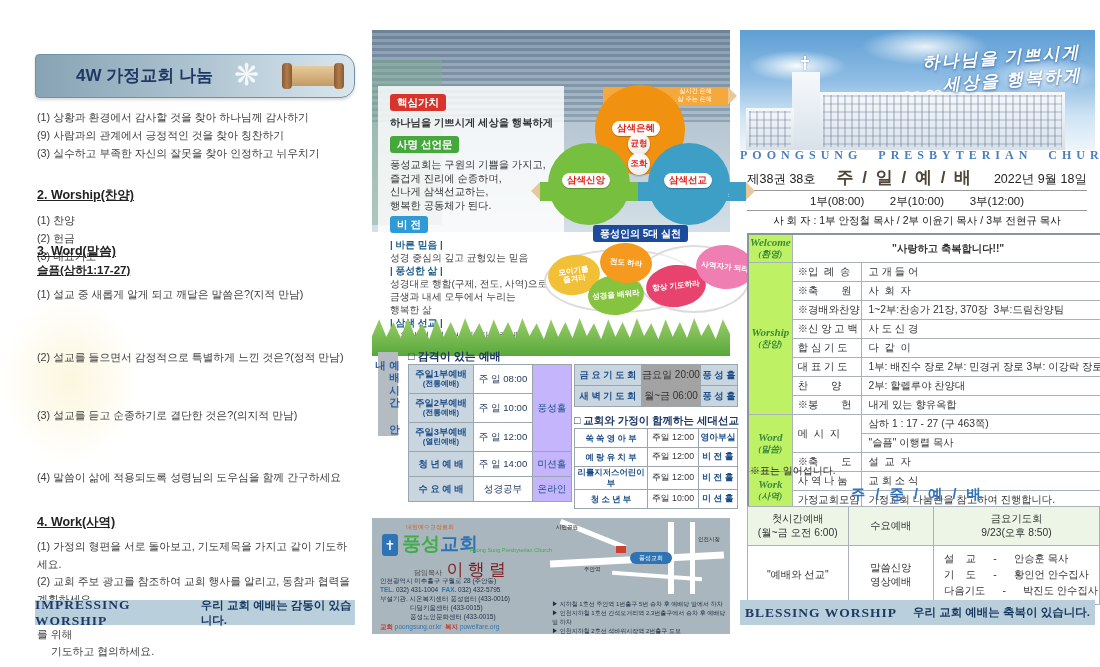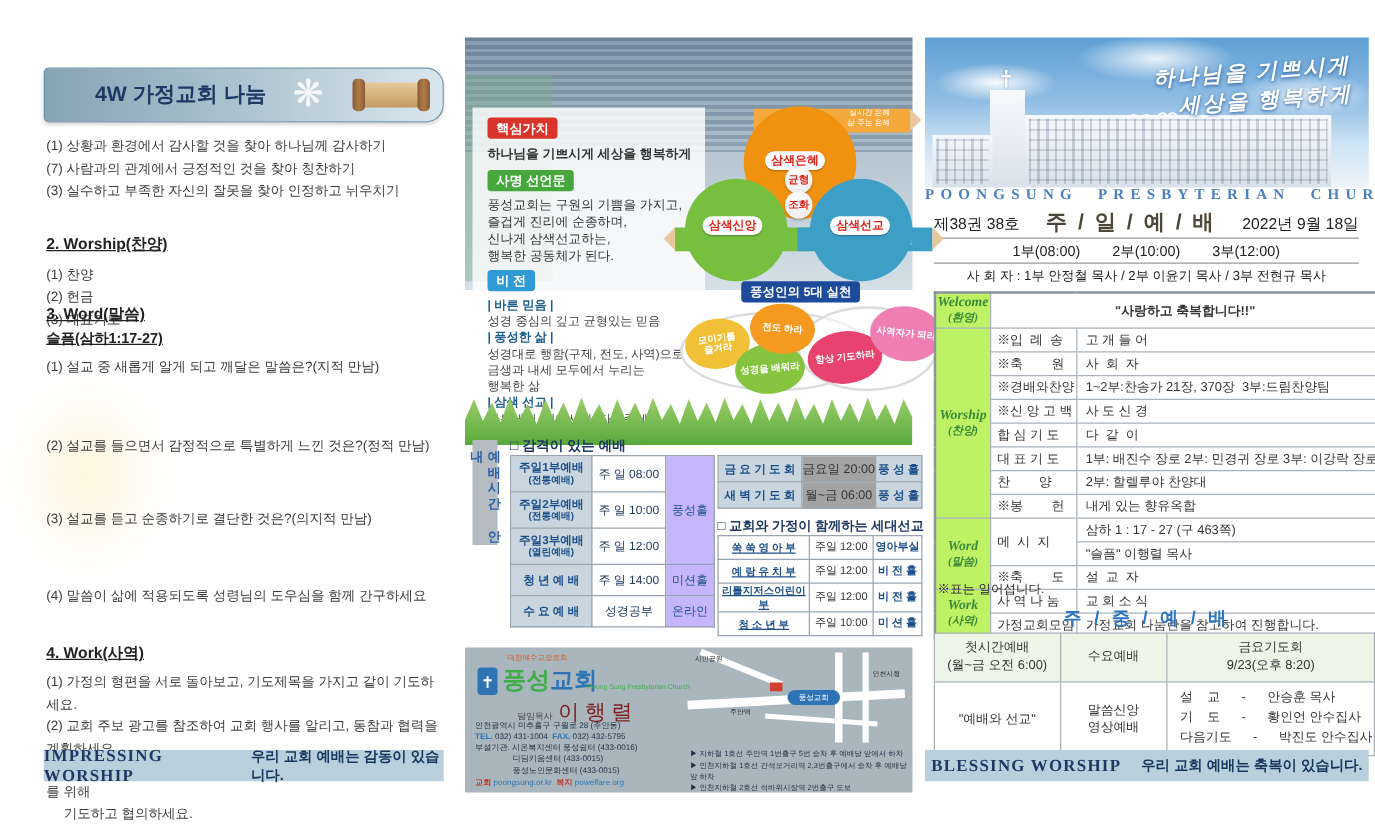--- a/index.html
+++ b/index.html
@@ -61,21 +61,21 @@
           writing-mode:vertical-rl;text-orientation:upright;letter-spacing:2px;display:flex;align-items:center;justify-content:center;}
   .mtitle{position:absolute;font-size:11px;font-weight:bold;color:#1f3864;}
   .mtab{border-collapse:collapse;position:absolute;table-layout:fixed;}
   .mtab td{border:1px solid #9aa5ae;padding:0;text-align:center;vertical-align:middle;}
   .nm{background:#c9d6df;color:#1d4e89;font-weight:bold;font-size:9.3px;line-height:10px;margin-top:12px;}
   .nm .sub{font-size:7.8px;display:block;}
   .tm{font-size:9.6px;color:#223a5e;background:#fff;}
   .pl{background:#c4b5fd;color:#1d4e89;font-weight:normal;font-size:9.6px;}
   .t2n{background:#c9d6df;color:#1d4e89;font-weight:bold;font-size:9.3px;}
   .t2t{background:#a3a3a3;color:#333;font-size:10px;}
-  .t3n{background:#fff;color:#1d4e89;font-weight:bold;font-size:8.4px;text-decoration:underline;}
+  .t3n{background:#fff;color:#1d4e89;font-weight:bold;font-size:8.4px;}
   .t3t{background:#fff;color:#333;font-size:8.8px;}
   .t3p{background:#fff;color:#1d4e89;font-weight:bold;font-size:8.8px;}
 
   .infobox{left:372px;top:518px;width:358px;height:116px;background:#aab6bd;}
   .ibx{position:absolute;font-size:6.5px;color:#1d2d44;line-height:9px;}
   .logo-cross{position:absolute;left:10px;top:16px;width:16px;height:22px;background:#2e74b5;border-radius:3px;
               color:#fff;font-size:13px;display:flex;align-items:center;justify-content:center;}
   .map-road{position:absolute;background:#fff;}
   .map-oval{position:absolute;background:#2e74b5;color:#fff;font-size:6px;border-radius:7px;
             display:flex;align-items:center;justify-content:center;}
@@ -133,21 +133,21 @@
     <span class="dandelion">❋</span>
     <span class="scroll">
       <span class="mid"></span>
         <span class="rollL"></span>
         <span class="rollR"></span>
     </span>
   </div>
 
   <div class="lsec" style="top:108px">
     <div class="lsl">(1) 상황과 환경에서 감사할 것을 찾아 하나님께 감사하기</div>
-    <div class="lsl">(7) 사람과의 관계에서 긍정적인 것을 찾아 칭찬하기</div>
+    <div class="lsl">(9) 사람과의 관계에서 긍정적인 것을 찾아 칭찬하기</div>
     <div class="lsl">(3) 실수하고 부족한 자신의 잘못을 찾아 인정하고 뉘우치기</div>
   </div>
 
   <div class="lsec" style="top:187px">
     <div class="lst">2. Worship(찬양)</div>
     <div class="lsl">(1) 찬양</div>
     <div class="lsl">(2) 헌금</div>
     <div class="lsl">(3) 대표기도</div>
   </div>
 
@@ -463,21 +463,21 @@
   <table class="mw">
     <tbody>
         <tr>
       <td class="hd" style="width:100px">
             <div>첫시간예배</div>
             <div>(월~금 오전 6:00)</div>
           </td>
       <td class="hd" style="width:85px">수요예배</td>
       <td class="hd" style="width:155px">
             <div>금요기도회</div>
-            <div>9/23(오후 8:20)</div>
+            <div>9/23(오후 8:50)</div>
           </td>
     </tr>
     <tr>
       <td class="bd">"예배와 선교"</td>
       <td class="bd">
             <div>말씀신앙</div>
             <div>영상예배</div>
           </td>
       <td class="bd c3 pre"><div>설    교      -      안승훈 목사</div><div>기    도      -      황인언 안수집사</div><div>다음기도      -      박진도 안수집사</div></td>
     </tr>

